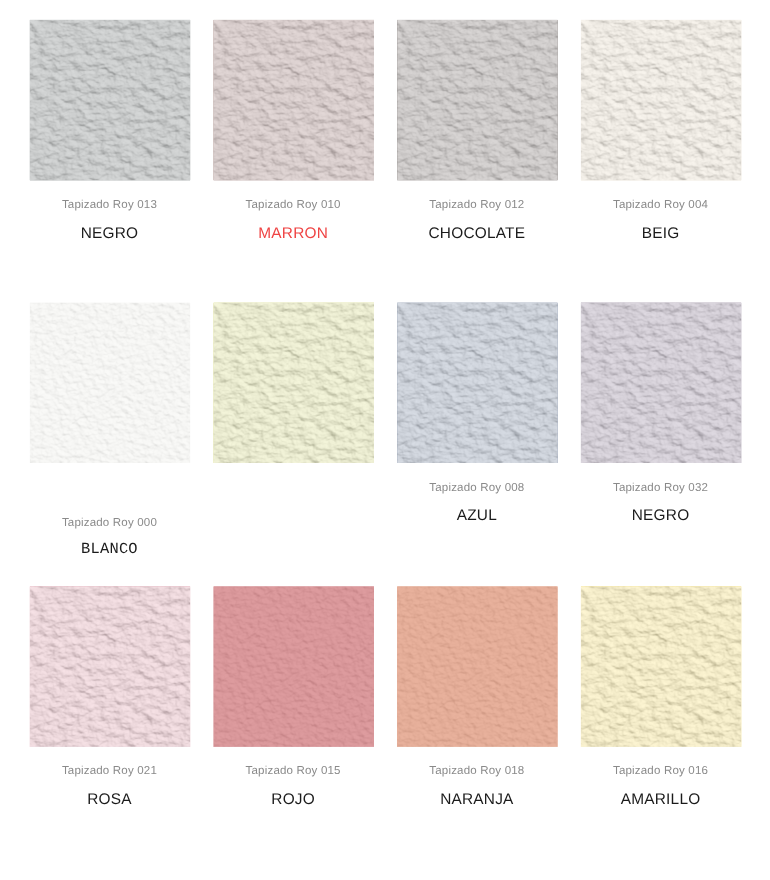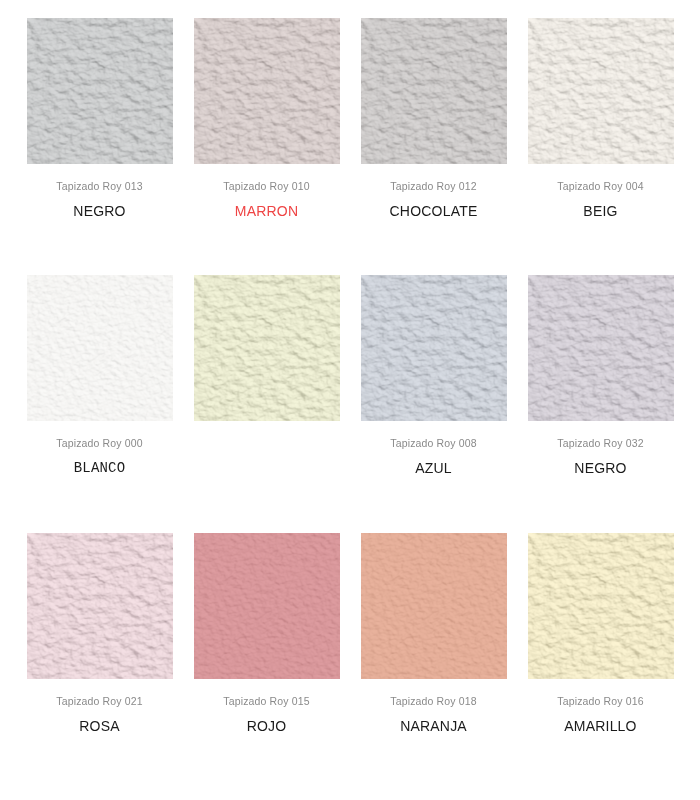--- a/index.html
+++ b/index.html
@@ -160,21 +160,21 @@
       </div>
     </div>
     <div class="swatch-cell">
       <div class="swatch-chip">
         <div class="chip-base" style="background: rgb(244, 243, 239);"></div>
         <svg class="chip-grain" viewBox="0 0 146 146" preserveAspectRatio="none">
           <rect x="0" y="0" width="146" height="146" fill="#f4f3ef" filter="url(#leather-fine)" opacity="0.55"></rect>
         </svg>
       </div>
       <div class="swatch-caption">
-        <span class="swatch-code" style="color: rgb(138, 138, 138);">Tapizado Roy 000</span>
+        <span class="swatch-code" style="color: rgb(138, 138, 138); margin-top: 32px;">Tapizado Roy 000</span>
         <span class="swatch-name" style="color: rgb(27, 27, 27); font-family: Liberation Mono, monospace;">BLANCO</span>
       </div>
     </div>
     <div class="swatch-cell">
       <div class="swatch-chip">
         <div class="chip-base" style="background: rgb(200, 204, 70);"></div>
         <svg class="chip-grain" viewBox="0 0 146 146" preserveAspectRatio="none">
           <rect x="0" y="0" width="146" height="146" fill="#c8cc46" filter="url(#leather-coarse)" opacity="0.8"></rect>
         </svg>
       </div>

